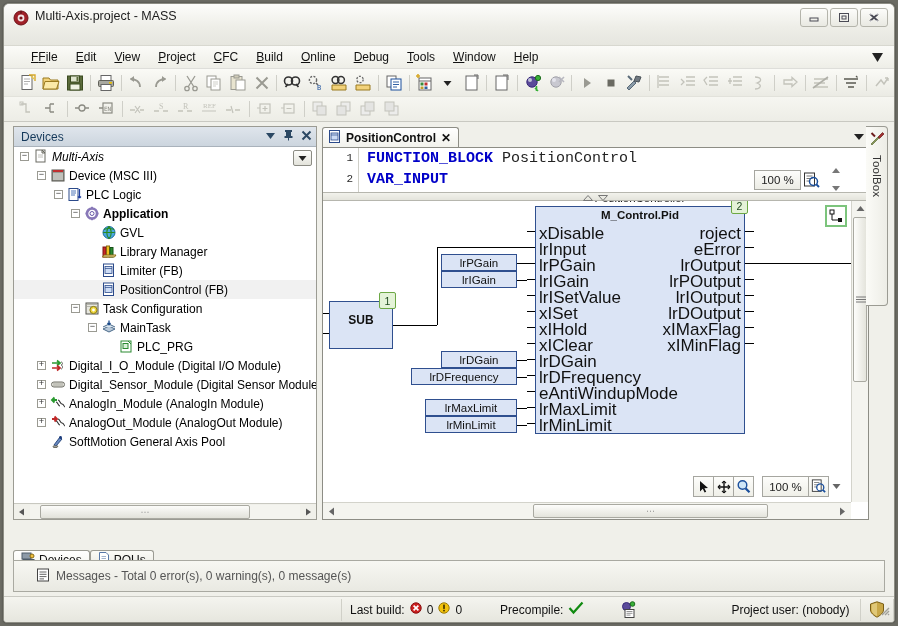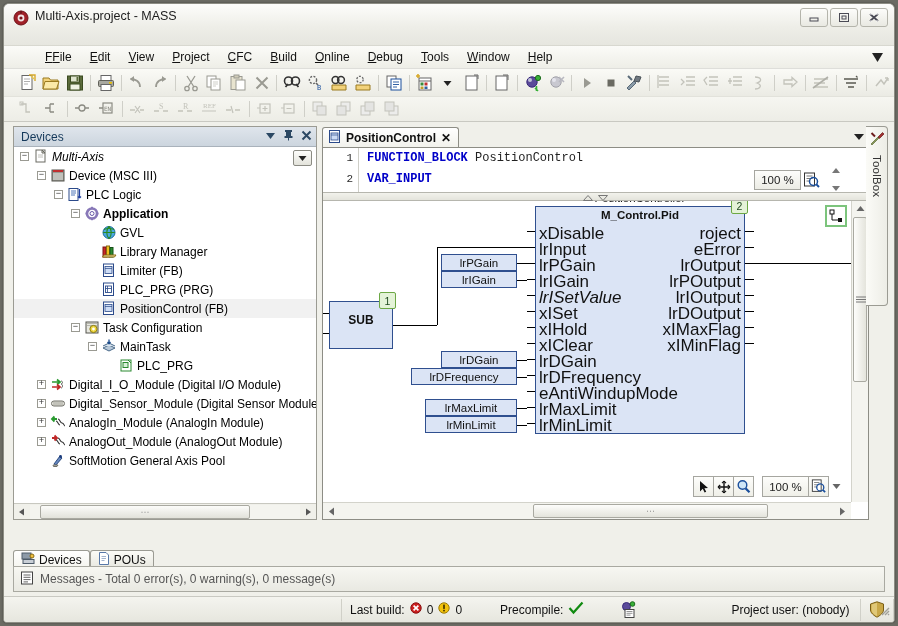--- a/index.html
+++ b/index.html
@@ -35,21 +35,21 @@
     background:linear-gradient(#fcfcfa,#e9e9e2);
     display:flex; align-items:center; justify-content:center;
   }
   .wbtn svg { display:block; }
 
   
   .menubar {
     height:23px; position:relative;
     background:linear-gradient(#fbfbf8,#eeeee7);
     border-bottom:1px solid #dededa;
-    display:flex; align-items:center; padding-left:32px;
+    display:flex; align-items:center; padding-left:18px;
   }
   .menu-item { padding:2px 9px; font-size:12px; color:#111; cursor:default; }
   .menu-item u { text-decoration:underline; }
   .menu-overflow { position:absolute; right:10px; top:5px; }
 
   
   .toolbar {
     height:28px; display:flex; align-items:center; padding-left:12px;
     background:linear-gradient(#fafaf6,#ebebe4);
     border-bottom:1px solid #e2e2db;
@@ -123,21 +123,21 @@
     background:linear-gradient(#ffffff,#f2f2ec);
     display:flex; align-items:center; padding:0 7px 0 5px; gap:5px; font-size:12px; font-weight:bold; color:#111;
   }
   .etab-close { font-size:12px; font-weight:bold; color:#111; }
   .tabstrip-drop { position:absolute; right:4px; bottom:3px; }
   .ebody { flex:1; border:1px solid #8d8d85; background:#fff; position:relative; overflow:hidden; }
 
   .codearea { position:relative; height:45px; background:#fff; border-bottom:1px solid #b6b6ae; }
   .gutter { position:absolute; left:0; top:0; width:36px; height:100%; background:#fff; border-right:1px solid #cfcfc8; }
   .lnum { text-align:right; padding-right:5px; font-family:"Liberation Mono", monospace; font-size:11px; color:#2a2a2a; line-height:21px; }
-  .codeline { position:absolute; left:44px; font-family:"Liberation Mono", monospace; font-size:12px; line-height:21px; }
+  .codeline { position:absolute; left:44px; font-family:"Liberation Mono", monospace; font-size:15px; line-height:21px; }
   .kw { color:#0000c8; font-weight:bold; }
   .ident { color:#222; }
   .zoombox {
     position:absolute; right:46px; top:22px; height:20px;
     display:flex; align-items:center;
   }
   .zoomval {
     width:47px; height:20px; border:1px solid #a6a6a0; background:linear-gradient(#fdfdfb,#ececE5);
     font-size:11.5px; display:flex; align-items:center; justify-content:center; color:#222;
   }
@@ -224,23 +224,23 @@
 
   
   .bottomtabs { position:absolute; left:9px; bottom:54px; height:18px; display:flex; align-items:flex-end; }
   .btab {
     height:18px; border:1px solid #9b9b93; border-bottom:none; border-radius:3px 3px 0 0;
     display:flex; align-items:center; gap:4px; padding:0 7px; font-size:12px; color:#111;
     background:linear-gradient(#fbfbf7,#e8e8e0);
   }
   .btab.active { background:linear-gradient(#ffffff,#f4f4ee); }
   .msgbar {
-    position:absolute; left:9px; right:9px; bottom:30px; height:26px;
+    position:absolute; left:9px; right:9px; bottom:30px; height:32px;
     background:linear-gradient(#f7f7f2,#e9e9e2); border:1px solid #a9a9a1;
-    display:flex; align-items:center; gap:6px; padding-left:6px;
+    display:flex; align-items:center; gap:6px; padding-left:22px;
   }
   .msg-text { font-size:12px; color:#555; }
 
   
   .statusbar {
     position:absolute; left:0; right:0; bottom:0; height:26px;
     background:linear-gradient(#f4f4ef,#e6e6de); border-top:1px solid #c9c9c2;
     display:flex; align-items:center;
   }
   .st-cell { height:24px; display:flex; align-items:center; gap:5px; font-size:12px; color:#111; padding:0 8px; }
@@ -743,32 +743,20 @@
             <span class="expspace"></span>
             <span class="ticon">
               <svg width="16" height="15" viewBox="0 0 16 15">
                 <rect x="2.5" y="1" width="10" height="12.5" fill="#fff" stroke="#2b4a8a"></rect>
                 <rect x="4" y="3.5" width="7" height="7" fill="#cddcf5" stroke="#2b4a8a" stroke-width=".8"></rect>
                 <path d="M4 5.5 H11" stroke="#2b4a8a" stroke-width=".7"></path>
               </svg>
             </span>
             <span class="tlabel">Limiter (FB)</span>
           </div>
-          <div class="trow">
-            <span style="width: 74px; flex: 0 0 auto;"></span>
-            <span class="expspace"></span>
-            <span class="ticon">
-              <svg width="16" height="15" viewBox="0 0 16 15">
-                <rect x="2.5" y="1" width="10" height="12.5" fill="#fff" stroke="#2b4a8a"></rect>
-                <rect x="4.5" y="4" width="6" height="6.5" fill="none" stroke="#2b4a8a" stroke-width=".9"></rect>
-                <path d="M4.5 6.5 H10.5 M6.5 4 V10.5" stroke="#2b4a8a" stroke-width=".8"></path>
-              </svg>
-            </span>
-            <span class="tlabel">PLC_PRG (PRG)</span>
-          </div>
           <div class="trow sel">
             <span style="width: 74px; flex: 0 0 auto;"></span>
             <span class="expspace"></span>
             <span class="ticon">
               <svg width="16" height="15" viewBox="0 0 16 15">
                 <rect x="2.5" y="1" width="10" height="12.5" fill="#fff" stroke="#2b4a8a"></rect>
                 <rect x="4" y="3.5" width="7" height="7" fill="#cddcf5" stroke="#2b4a8a" stroke-width=".8"></rect>
                 <path d="M4 5.5 H11" stroke="#2b4a8a" stroke-width=".7"></path>
               </svg>
             </span>
@@ -968,21 +956,21 @@
               <div class="fbname" style="left: 212px; top: 8px; width: 210px;">M_Control.Pid</div>
               <div class="badge" style="left: 408px; top: -4px;">2</div>
               <div class="pin" style="left: 216px; top: 23px;">xDisable</div>
               <div class="wire" style="left: 204px; top: 30px; width: 8px; height: 1px;"></div>
               <div class="pin" style="left: 216px; top: 39px;">lrInput</div>
               <div class="wire" style="left: 204px; top: 46px; width: 8px; height: 1px;"></div>
               <div class="pin" style="left: 216px; top: 55px;">lrPGain</div>
               <div class="wire" style="left: 204px; top: 62px; width: 8px; height: 1px;"></div>
               <div class="pin" style="left: 216px; top: 71px;">lrIGain</div>
               <div class="wire" style="left: 204px; top: 78px; width: 8px; height: 1px;"></div>
-              <div class="pin" style="left: 216px; top: 87px; font-style: italic;">lrISetValue</div>
+              <div class="pin" style="left: 216px; top: 87px;">lrISetValue</div>
               <div class="wire" style="left: 204px; top: 94px; width: 8px; height: 1px;"></div>
               <div class="pin" style="left: 216px; top: 103px;">xISet</div>
               <div class="wire" style="left: 204px; top: 110px; width: 8px; height: 1px;"></div>
               <div class="pin" style="left: 216px; top: 119px;">xIHold</div>
               <div class="wire" style="left: 204px; top: 126px; width: 8px; height: 1px;"></div>
               <div class="pin" style="left: 216px; top: 135px;">xIClear</div>
               <div class="wire" style="left: 204px; top: 142px; width: 8px; height: 1px;"></div>
               <div class="pin" style="left: 216px; top: 151px;">lrDGain</div>
               <div class="wire" style="left: 204px; top: 158px; width: 8px; height: 1px;"></div>
               <div class="pin" style="left: 216px; top: 167px;">lrDFrequency</div>

